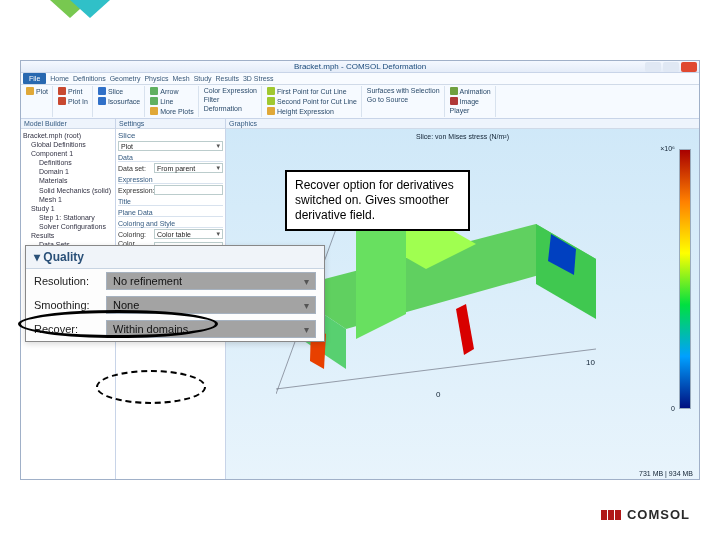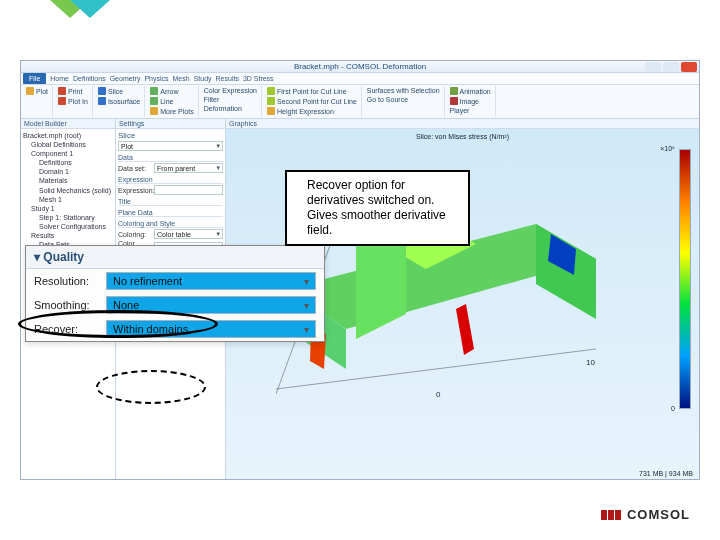--- a/index.html
+++ b/index.html
@@ -38,27 +38,27 @@
 .graphics { flex:1; background:linear-gradient(#cfe8f8,#e8f4fc); position:relative; overflow:hidden; }
 .graphics h4 { background:#eef4fc; padding:1px 3px; color:#345a80; border-bottom:1px solid #d0dae8; font-weight:normal; font-size:7px; }
 .plot-title { position:absolute; top:14px; left:50%; transform:translateX(-50%); color:#123; font-size:7px; }
 .beam { position:absolute; left:50px; top:50px; width:330px; height:230px; }
 .colorbar { position:absolute; right:8px; top:30px; width:12px; height:260px; background:linear-gradient(to bottom,#a80000,#ff8000,#ffff00,#00e040,#00a0ff,#001080); border:1px solid #99aabb; }
 .cb-top { position:absolute; right:24px; top:26px; color:#123; font-size:7px; }
 .cb-bot { position:absolute; right:24px; top:286px; color:#123; font-size:7px; }
 .status { position:absolute; right:6px; bottom:2px; color:#123; font-size:7px; }
 
 
-.callout1 { position:absolute; border:2px solid #000; background:#fff; padding:6px 20px; z-index:50; font-size:12px; line-height:1.25; }
+.callout1 { position:absolute; border:2px solid #000; background:#fff; padding:6px 8px; z-index:50; font-size:12px; line-height:1.25; }
 .quality-ov { position:absolute; background:#fdfdfd; border:1px solid #888; z-index:40; box-shadow:0 2px 6px rgba(0,0,0,.15); }
 .quality-ov h4 { background:#f0f4f9; color:#2a5078; font-size:12px; padding:4px 8px; border-bottom:1px solid #c8d4e2; }
 .quality-ov h4::before { content:"▾ "; }
 .quality-ov .row { display:flex; align-items:center; padding:3px 8px; gap:6px; font-size:11px; }
 .quality-ov .row label { width:66px; color:#222; }
-.quality-ov .row .field { flex:1; border:1px solid #a6b2c0; background:#0ea5e9; padding:2px 6px; font-size:11px; color:#111; display:flex; justify-content:space-between; align-items:center; }
+.quality-ov .row .field { flex:1; border:1px solid #a6b2c0; background:#a3a3a3; padding:2px 6px; font-size:11px; color:#111; display:flex; justify-content:space-between; align-items:center; }
 .quality-ov .row .field::after { content:"▾"; color:#555; font-size:10px; margin-left:4px; }
 .ring-highlight { position:absolute; border:3px solid #000; border-radius:50%; z-index:45; pointer-events:none; }
 .dash-ellipse { position:absolute; border:2px dashed #000; border-radius:50%; z-index:45; pointer-events:none; }
 
 .footer-logo { position:absolute; right:30px; bottom:18px; display:flex; align-items:center; gap:6px; }
 .footer-logo .sq { display:flex; gap:1px; }
 .footer-logo .sq div { width:6px; height:10px; background:#b01818; }
 .footer-logo .txt { font-size:13px; letter-spacing:1px; color:#2a2a2a; font-weight:600; }
 </style>
 </head>

